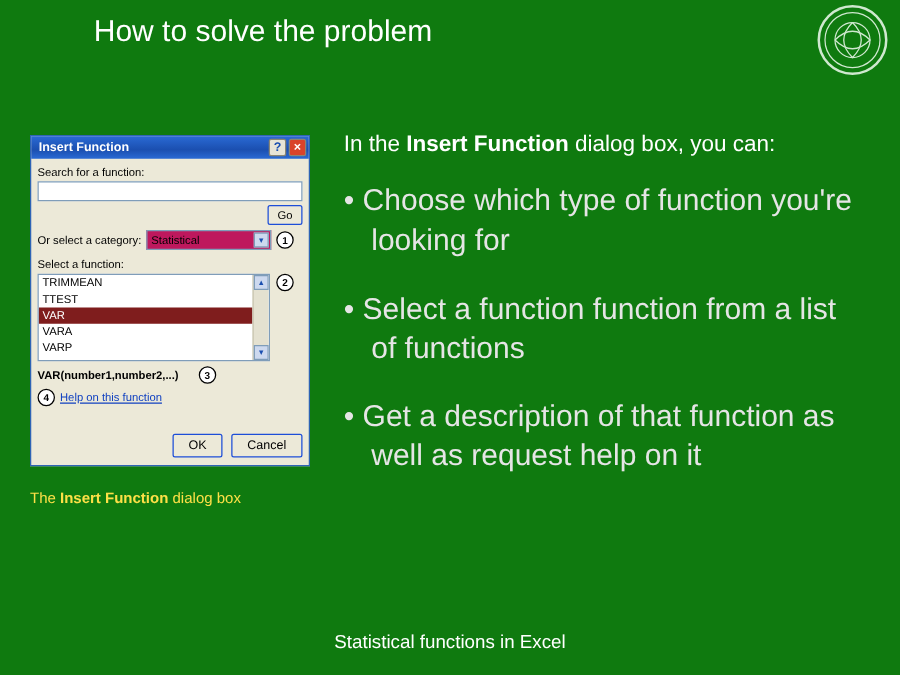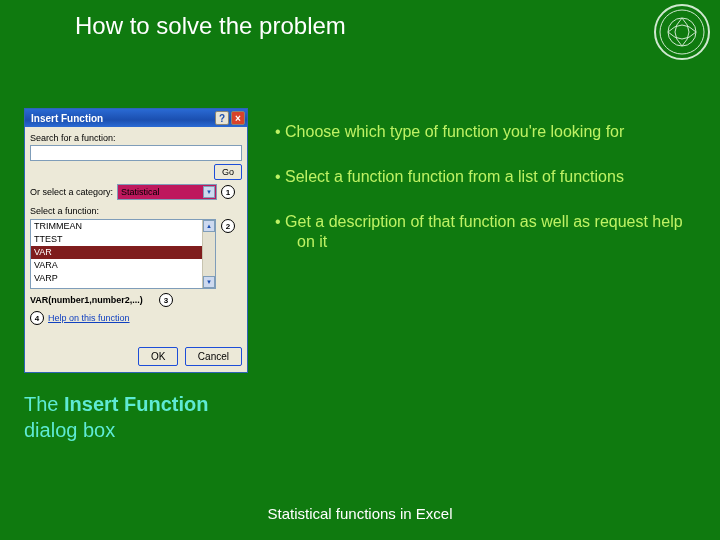--- a/index.html
+++ b/index.html
@@ -125,22 +125,22 @@
   .scrollbar { width:13px; background:#e4e1d0; border-left:1px solid #c7c3af; display:flex;flex-direction:column;}
   .sb-btn { height:12px; background:#cdd9ef; border:1px solid #7f9db9; margin:0; display:flex;align-items:center;justify-content:center;font-size:7px;color:#1b4fb0;}
   .sb-track { flex:1; }
   .sig { margin-top:4px; font-size:9px; font-weight:700; display:flex; align-items:center; gap:16px;}
   .helprow { margin-top:4px; display:flex; align-items:center; gap:4px;}
   .helplink { color:#1040c0; text-decoration:underline; font-size:9px;}
   .dlg-btns { margin-top:22px; text-align:right; }
   .dlg-btns .btn {height:19px;padding:0 12px;margin-left:4px;}
   .caption {
     margin-top: 18px;
-    font-size: 20px;
-    color:#5eead4;
+    font-size: 12px;
+    color:#fde047;
     line-height:1.3;
   }
   .caption b { font-weight:700; }
   .right-col {
     position: absolute;
     left: 275px;
     top: 104px;
     width: 418px;
   }
   .intro {
@@ -148,26 +148,26 @@
     line-height: 1.3;
     color:#fff;
   }
   .intro b { font-weight:700; }
   .bullets {
     margin-top: 18px;
     list-style: none;
     padding-left: 0;
   }
   .bullets li {
-    font-size: 16px;
+    font-size: 24px;
     line-height: 1.3;
     padding-left: 22px;
     text-indent: -22px;
     margin-bottom: 24px;
-    color:#bef264;
+    color:#e5e5e5;
   }
   .bullets li::before {
     content: "• ";
   }
   .footer {
     position:absolute;
     bottom: 18px;
     left: 0;
     width: 100%;
     text-align:center;
@@ -250,20 +250,23 @@
       </div>
     </div>
   </div>
 
   <div class="caption">
     <span>The </span><b>Insert Function</b><span> dialog box</span>
   </div>
 </div>
 
 <div class="right-col">
+  <div class="intro">
+    <span>In the </span><b>Insert Function</b><span> dialog box, you can:</span>
+  </div>
   <ul class="bullets">
     <li>Choose which type of function you're looking for</li>
     <li>Select a function function from a list of functions</li>
     <li>Get a description of that function as well as request help on it</li>
   </ul>
 </div>
 
 <div class="footer">Statistical functions in Excel</div>
 
 </body></html>

